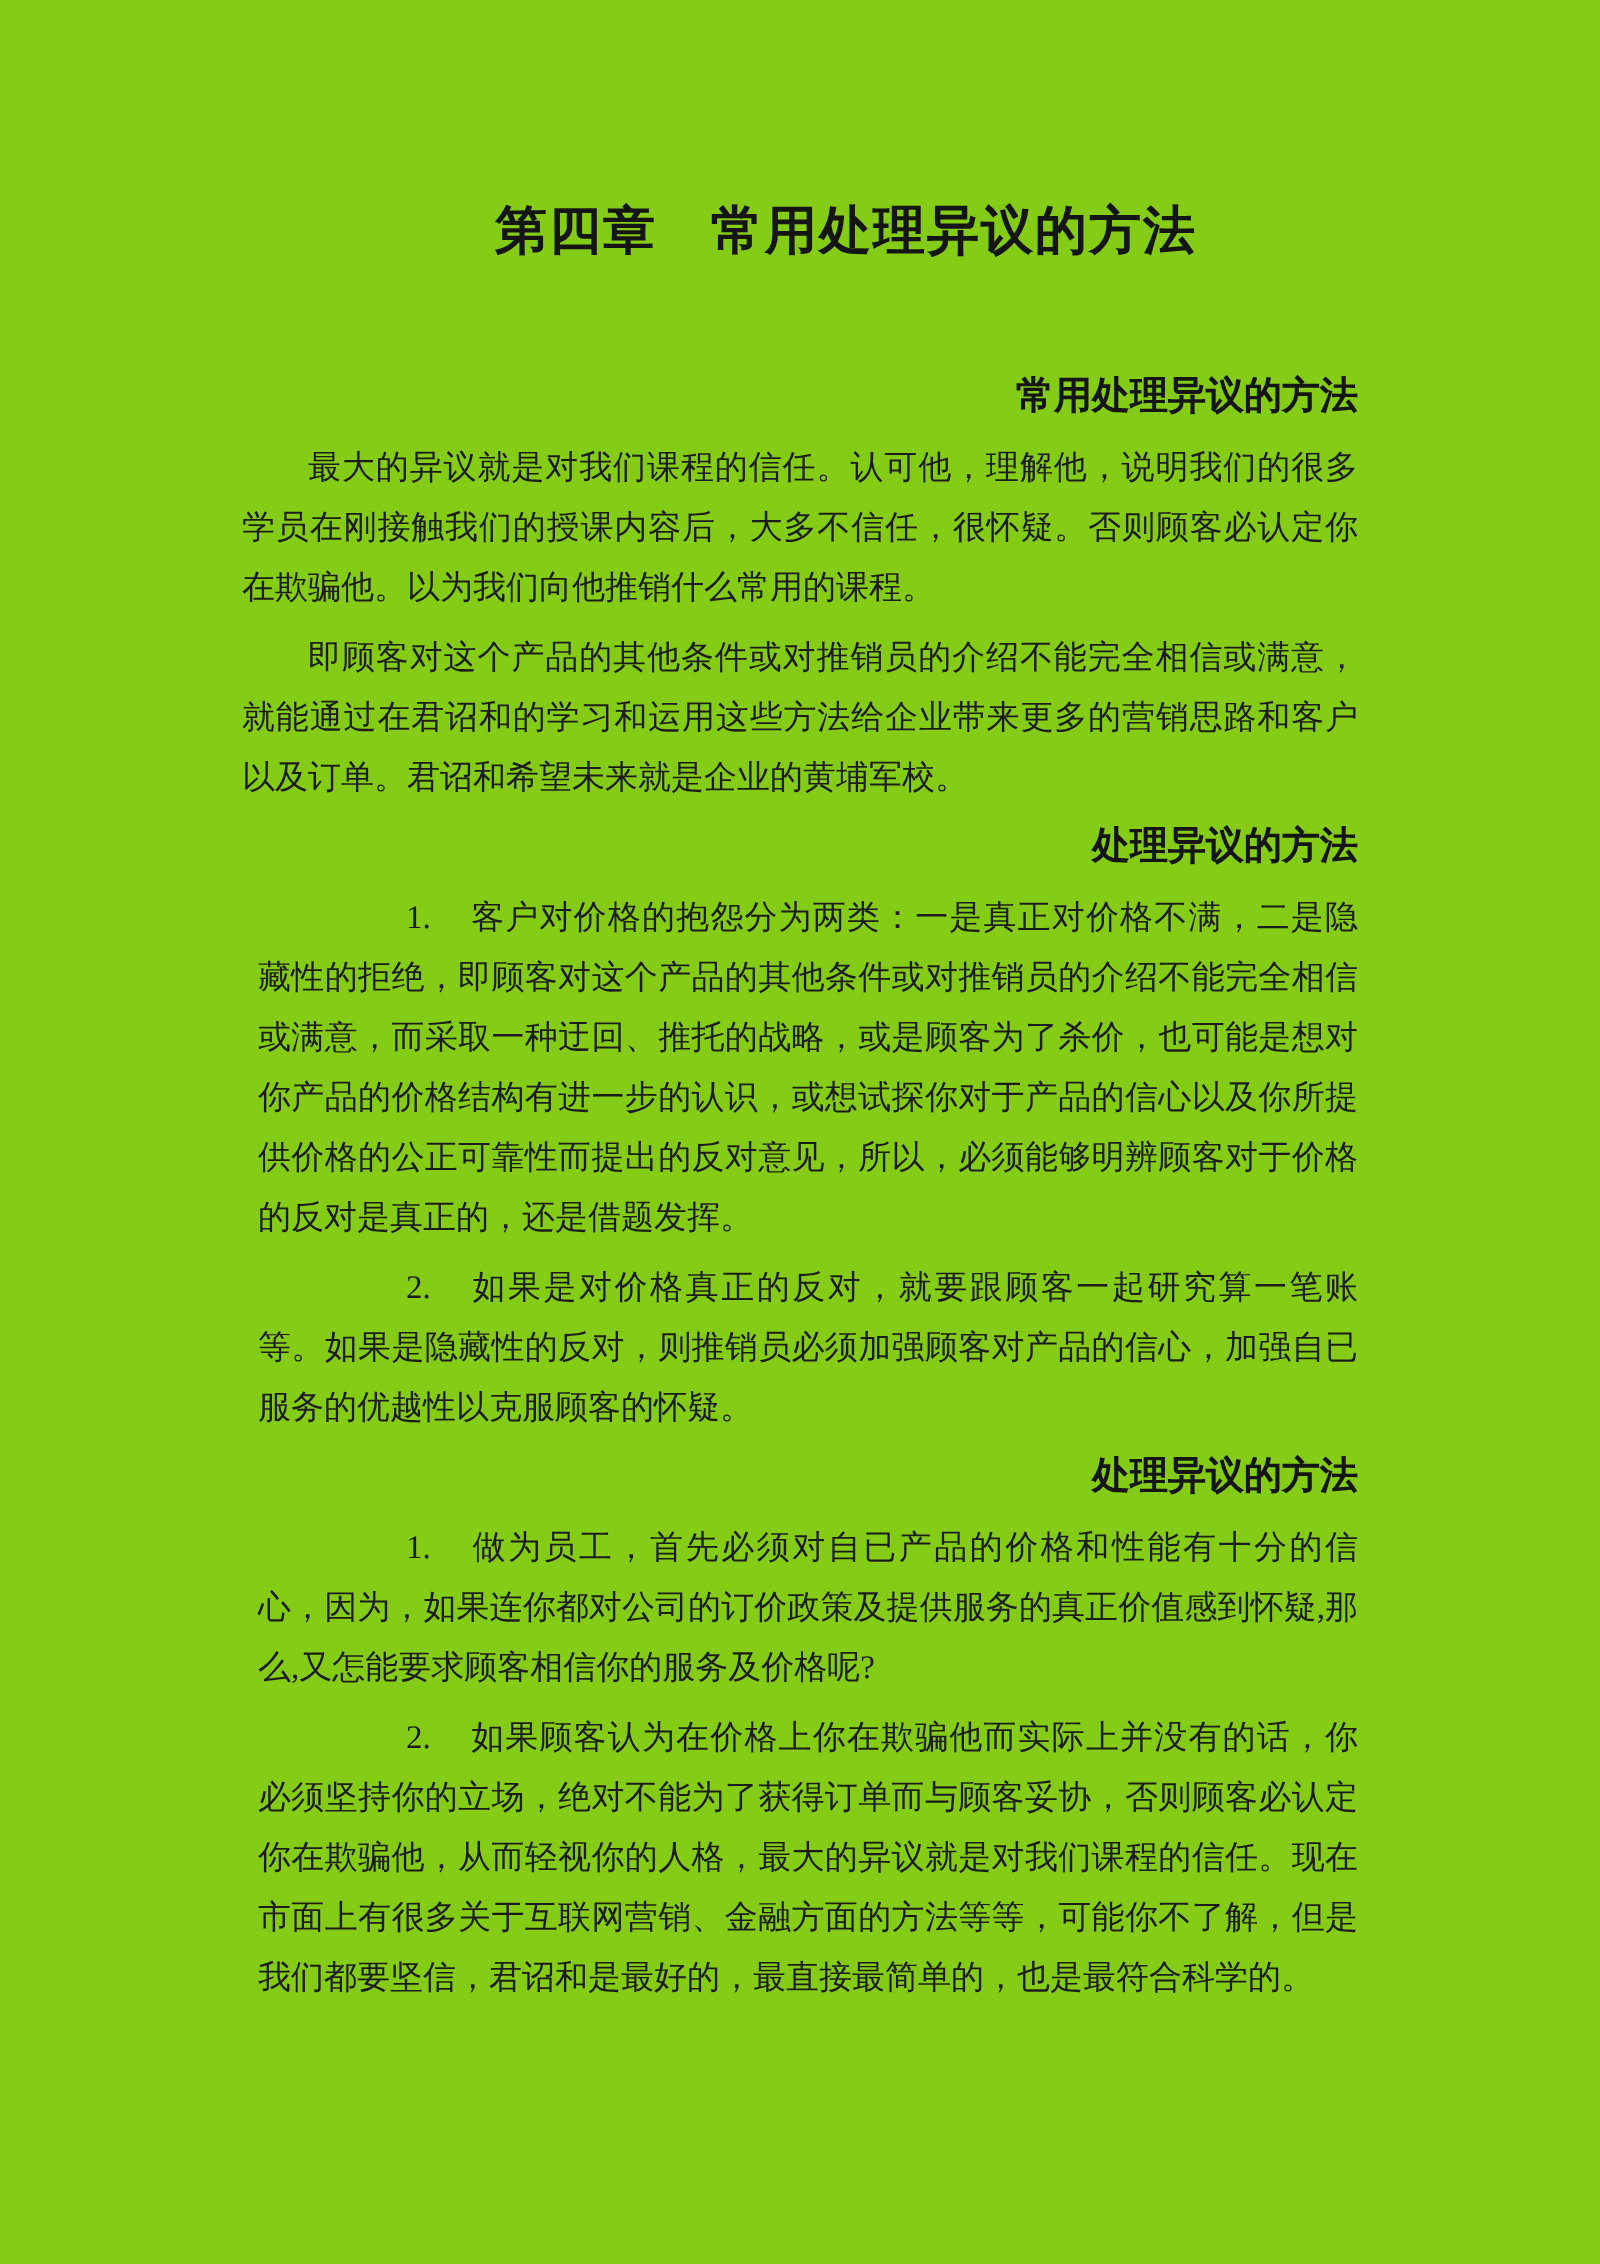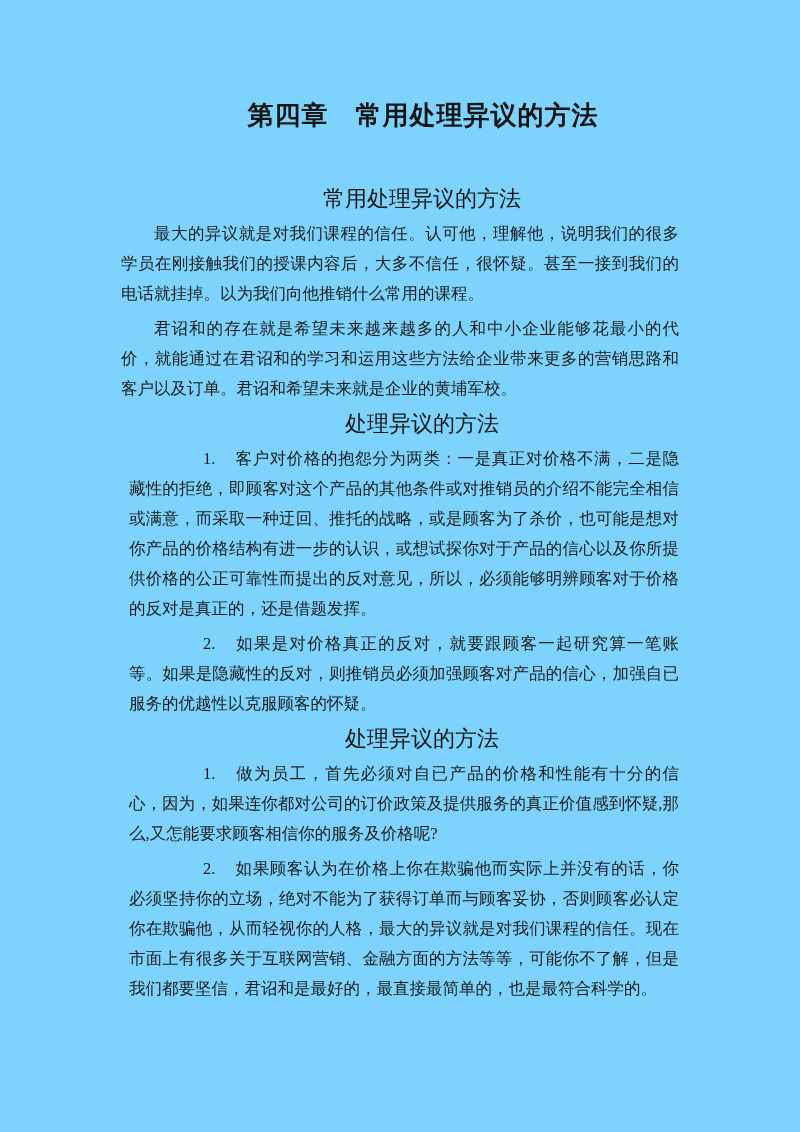--- a/index.html
+++ b/index.html
@@ -9,21 +9,21 @@
     height: 1132px;
     position: relative;
     font-family: "Liberation Serif", "DejaVu Serif", serif;
     color: #1c1c1c;
   }
   .page {
     position: absolute;
     left: 0; top: 0;
     width: 800px;
     height: 1132px;
-    background: #7dd3fc;
+    background: #84cc16;
     overflow: hidden;
   }
   .doc-title {
     margin-top: 98px;
     margin-left: 121px;
     width: 558px;
     padding-left: 46px;
     text-align: center;
     font-size: 26px;
     font-weight: bold;
@@ -36,24 +36,24 @@
     margin-left: 121px;
     width: 558px;
     font-size: 16.5px;
     line-height: 30px;
     text-align: justify;
     text-justify: inter-ideograph;
     color: #1c1c1c;
   }
   .doc-body > * { margin-bottom: 5px; }
   .section-heading {
-    font-weight: normal;
-    font-size: 22px;
+    font-weight: bold;
+    font-size: 19px;
     text-indent: 2em;
-    text-align: center;
+    text-align: right;
     color: #151515;
   }
   .paragraph {
     text-indent: 2em;
   }
   .list-item {
     margin-left: 8px;
     width: 550px;
     text-indent: 74px;
   }
@@ -67,23 +67,23 @@
 <body>
 
 <div class="page">
 
   <h1 class="doc-title">第四章　常用处理异议的方法</h1>
 
   <div class="doc-body">
 
     <p class="section-heading">常用处理异议的方法</p>
 
-    <p class="paragraph">最大的异议就是对我们课程的信任。认可他，理解他，说明我们的很多学员在刚接触我们的授课内容后，大多不信任，很怀疑。甚至一接到我们的电话就挂掉。以为我们向他推销什么常用的课程。</p>
+    <p class="paragraph">最大的异议就是对我们课程的信任。认可他，理解他，说明我们的很多学员在刚接触我们的授课内容后，大多不信任，很怀疑。否则顾客必认定你在欺骗他。以为我们向他推销什么常用的课程。</p>
 
-    <p class="paragraph">君诏和的存在就是希望未来越来越多的人和中小企业能够花最小的代价，就能通过在君诏和的学习和运用这些方法给企业带来更多的营销思路和客户以及订单。君诏和希望未来就是企业的黄埔军校。</p>
+    <p class="paragraph">即顾客对这个产品的其他条件或对推销员的介绍不能完全相信或满意，就能通过在君诏和的学习和运用这些方法给企业带来更多的营销思路和客户以及订单。君诏和希望未来就是企业的黄埔军校。</p>
 
     <p class="section-heading">处理异议的方法</p>
 
     <p class="list-item"><span class="item-number">1.</span><span>客户对价格的抱怨分为两类：一是真正对价格不满，二是隐藏性的拒绝，即顾客对这个产品的其他条件或对推销员的介绍不能完全相信或满意，而采取一种迂回、推托的战略，或是顾客为了杀价，也可能是想对你产品的价格结构有进一步的认识，或想试探你对于产品的信心以及你所提供价格的公正可靠性而提出的反对意见，所以，必须能够明辨顾客对于价格的反对是真正的，还是借题发挥。</span></p>
 
     <p class="list-item"><span class="item-number">2.</span><span>如果是对价格真正的反对，就要跟顾客一起研究算一笔账等。如果是隐藏性的反对，则推销员必须加强顾客对产品的信心，加强自已服务的优越性以克服顾客的怀疑。</span></p>
 
     <p class="section-heading">处理异议的方法</p>
 
     <p class="list-item"><span class="item-number">1.</span><span>做为员工，首先必须对自已产品的价格和性能有十分的信心，因为，如果连你都对公司的订价政策及提供服务的真正价值感到怀疑,那么,又怎能要求顾客相信你的服务及价格呢?</span></p>

